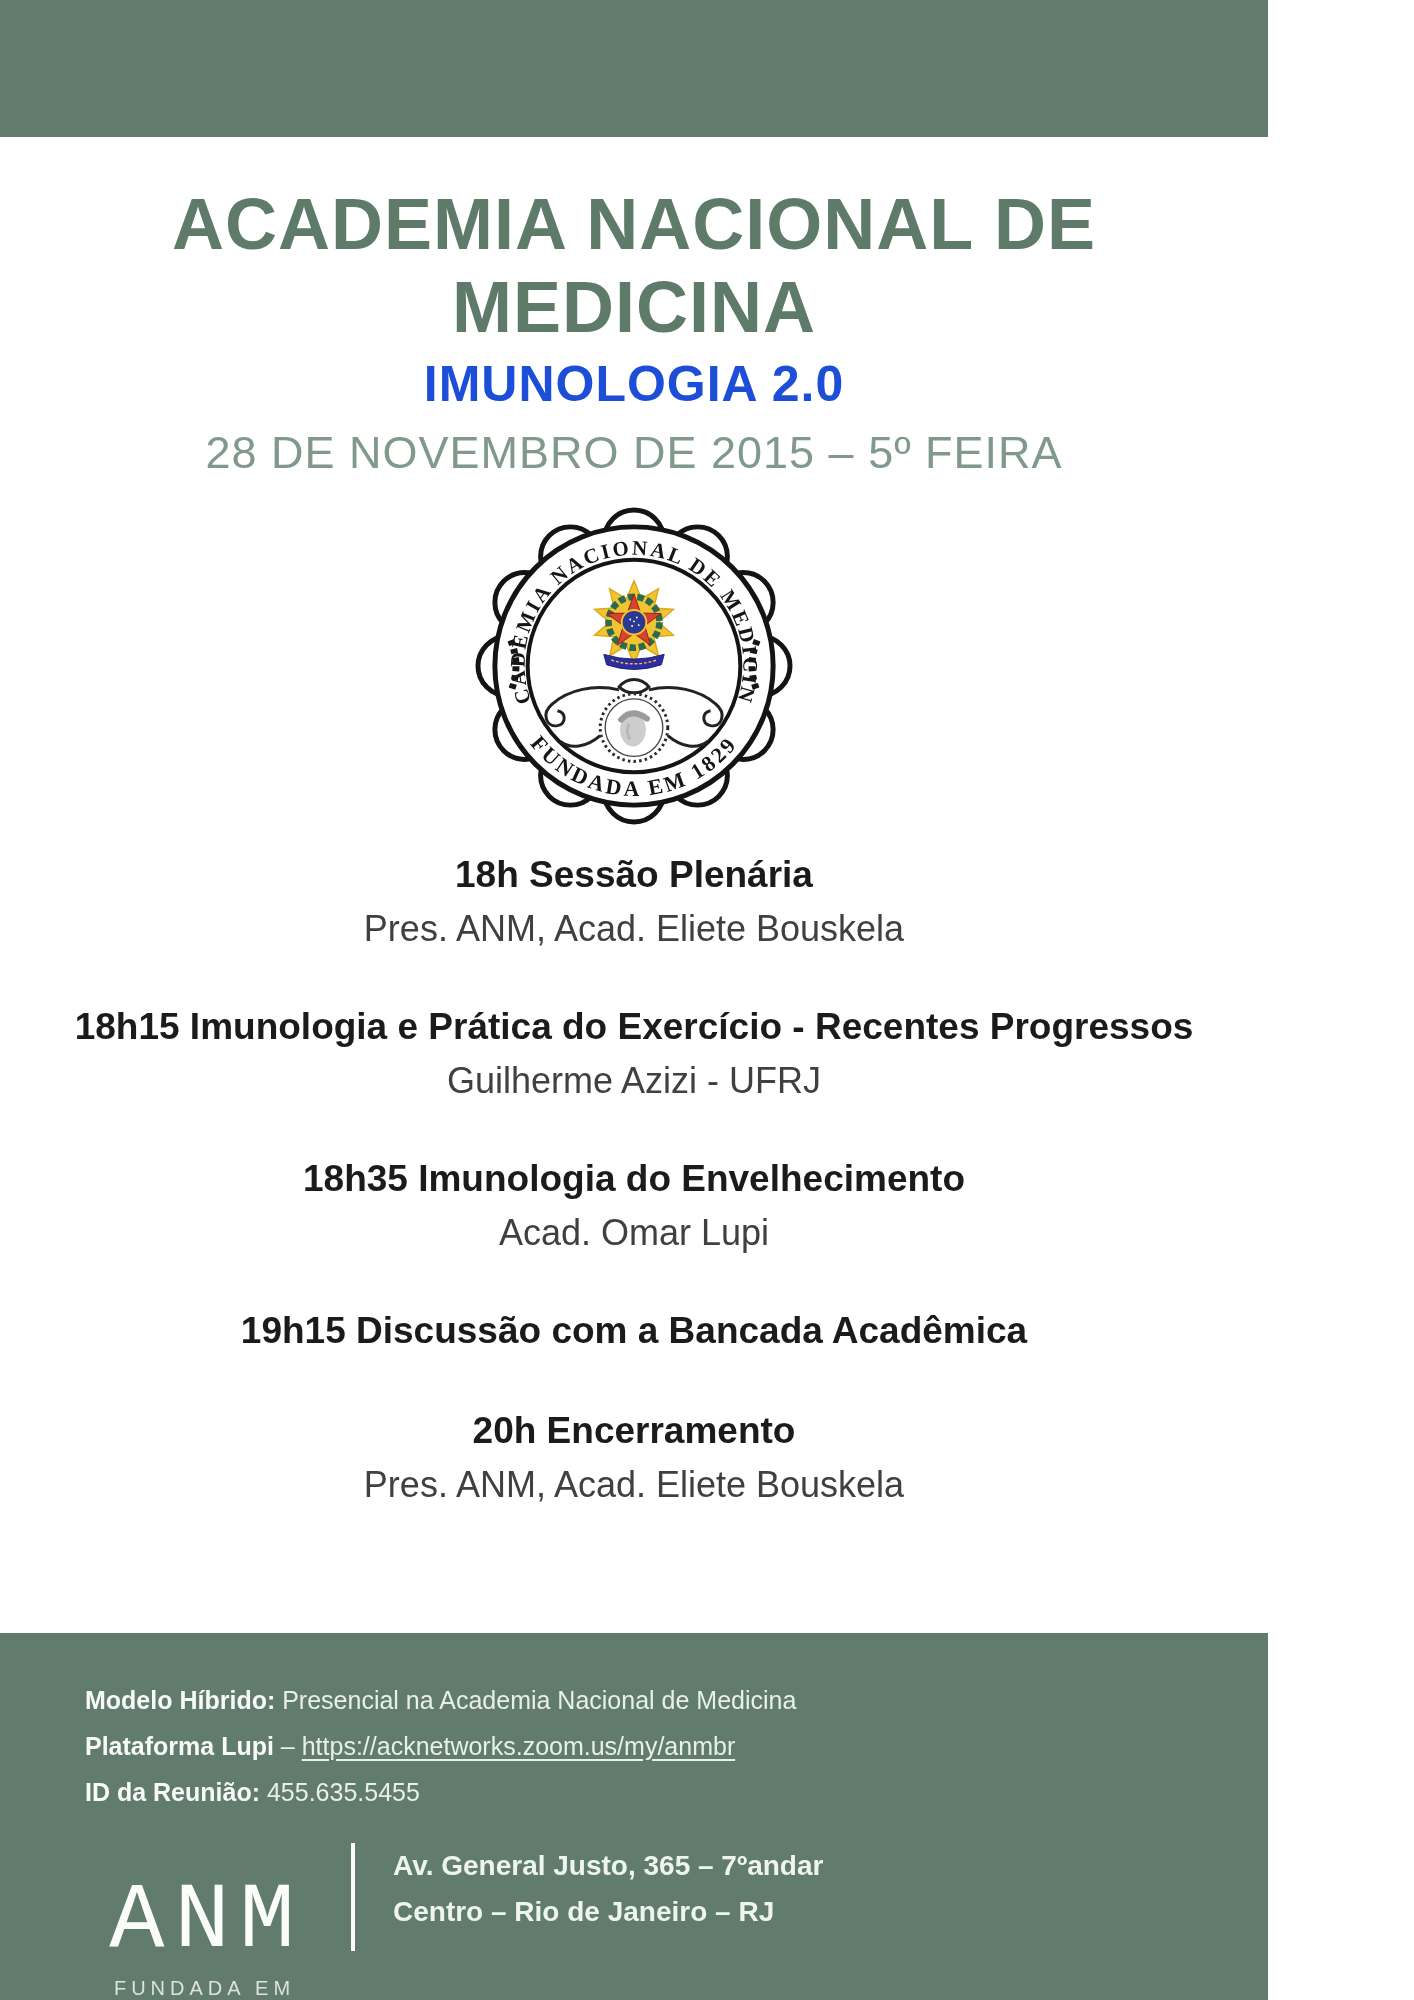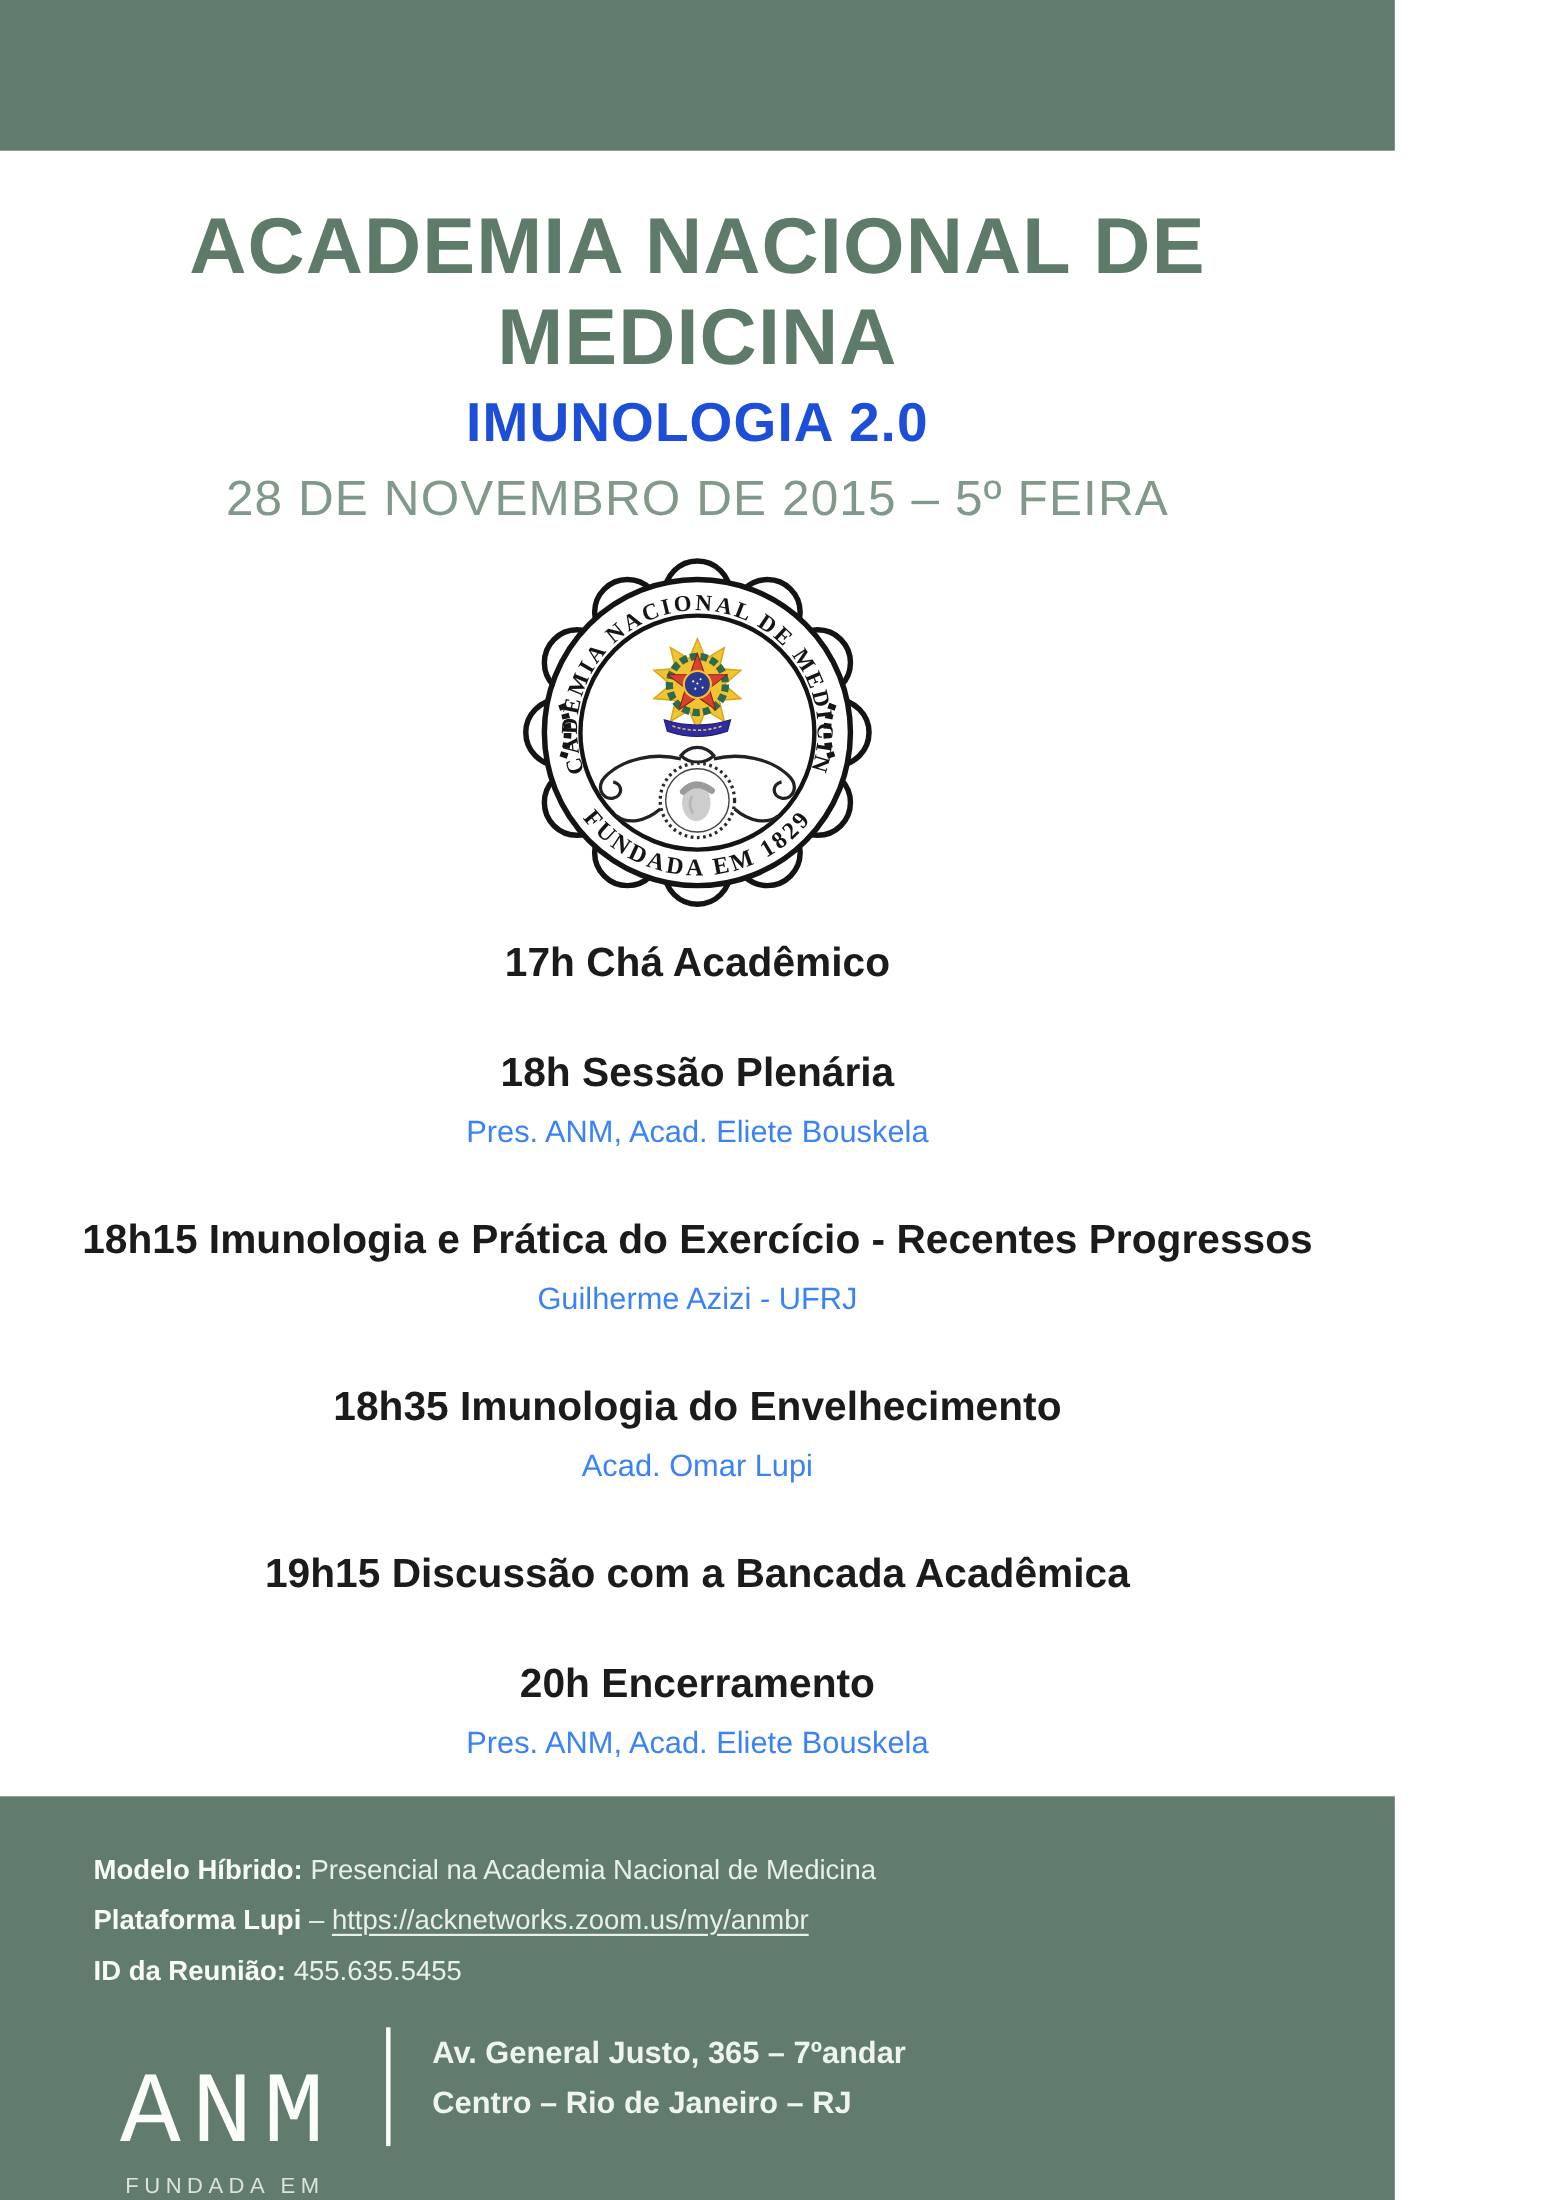--- a/index.html
+++ b/index.html
@@ -25,21 +25,21 @@
   .org-line { margin-top:10px; font-size:40px; color:#3a3a3a; line-height:1.2; }
   .org-label { font-weight:700; color:#2f2f2f; }
 
   .seal-wrap { margin-top:30px; text-align:center; height:318px; }
   .seal-text { font-family:"Liberation Serif",serif; font-weight:700; font-size:21px; letter-spacing:2.5px; fill:#151515; }
   .seal-text-bottom { font-size:22px; letter-spacing:3px; }
 
   .schedule { margin-top:22px; text-align:center; }
   .sched-item { margin-bottom:44px; }
   .sched-title { font-size:37px; font-weight:700; color:#1b1b1b; line-height:56px; }
-  .sched-speaker { font-size:28px; font-weight:400; color:#3b82f6; line-height:52px; }
+  .sched-speaker { font-size:36px; font-weight:400; color:#404040; line-height:52px; }
   .sched-speaker:empty { display:none; }
 
   .footer {
     position:absolute; left:0; right:0; bottom:0; height:367px;
     background:#617b6d; color:#e9efe9; padding:44px 40px 0 85px;
   }
   .f-cols { display:flex;flex-direction:column; }
   .f-col-left { width:705px; }
   .f-col-right { flex:1; }
   .f-line { font-size:25px; line-height:46px; white-space:nowrap; }
@@ -130,24 +130,20 @@
         <circle cx="0" cy="8" r="29" fill="#ffffff" stroke="#444444" stroke-width="1.3"></circle>
         <ellipse cx="-1" cy="10" rx="13" ry="17" fill="#cdcdcd"></ellipse>
         <path d="M -13,0 Q -2,-12 13,-1" stroke="#9b9b9b" stroke-width="6" fill="none" stroke-linecap="round"></path>
         <path d="M -5,4 Q -9,12 -4,20" stroke="#b5b5b5" stroke-width="2.5" fill="none"></path>
       </g>
     </svg>
   </div>
 
   <main class="schedule">
     <section class="sched-item">
-      <div class="sched-title">17h Chá Acadêmico</div>
-
-    </section>
-    <section class="sched-item">
       <div class="sched-title">18h Sessão Plenária</div>
       <div class="sched-speaker">Pres. ANM, Acad. Eliete Bouskela</div>
     </section>
     <section class="sched-item">
       <div class="sched-title">18h15 Imunologia e Prática do Exercício - Recentes Progressos</div>
       <div class="sched-speaker">Guilherme Azizi - UFRJ</div>
     </section>
     <section class="sched-item">
       <div class="sched-title">18h35 Imunologia do Envelhecimento</div>
       <div class="sched-speaker">Acad. Omar Lupi</div>

